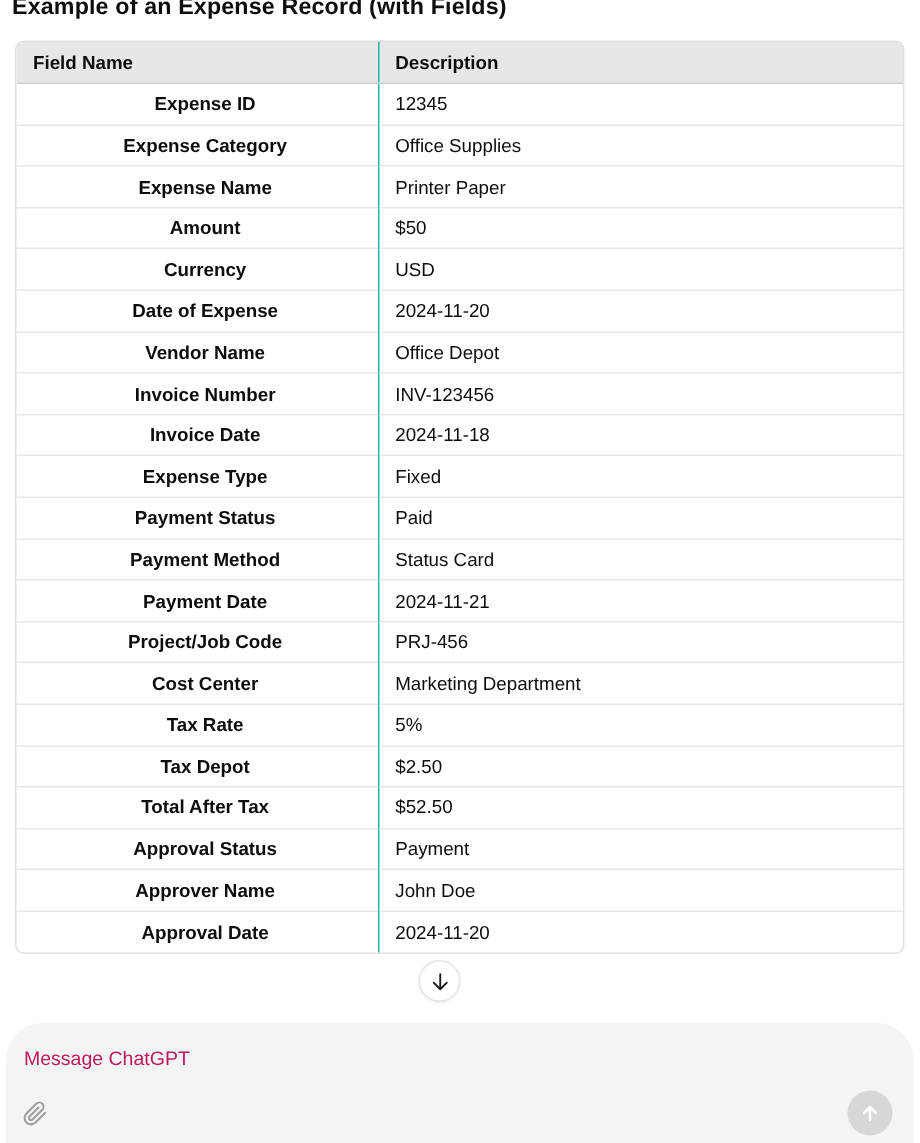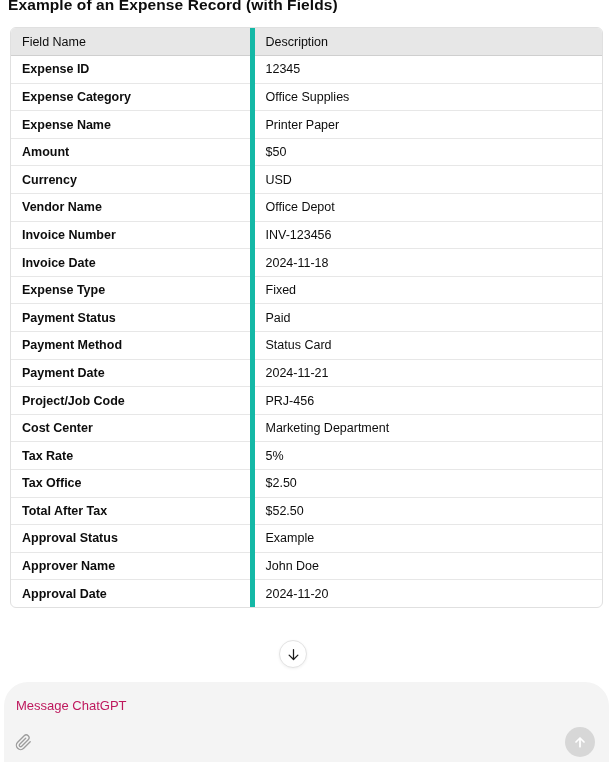--- a/index.html
+++ b/index.html
@@ -35,26 +35,26 @@
     border-collapse: collapse;
     font-size: 12.5px;
   }
   th, td {
     height: 27.6px;
     padding: 0 0 0 11px;
     text-align: left;
     vertical-align: middle;
     white-space: nowrap;
   }
-  th { background: #e7e7e7; font-weight: 400; border-bottom: 1px solid #cfcfcf; }
+  th { background: #e7e7e7; font-weight: 700; border-bottom: 1px solid #cfcfcf; }
   td { border-top: 1px solid #e7e7e7; font-weight: 400; }
   tbody tr:first-child td { border-top: none; }
   col.c1 { width: 241px; }
-  td.field-cell { font-weight: 600; }
-  th + th, td + td { border-left: 5px solid #14b8a6; }
+  td.field-cell { font-weight: 600; text-align: center; }
+  th + th, td + td { border-left: 1px solid #14b8a6; }
 
   .scroll-down-btn {
     position: absolute;
     left: 279px; top: 640px;
     width: 28px; height: 28px;
     border-radius: 50%;
     background: #ffffff;
     border: 1px solid #e3e3e3;
     box-shadow: 0 1px 3px rgba(0,0,0,0.06);
     display: flex; align-items: center; justify-content: center;
@@ -131,20 +131,24 @@
           </tr>
           <tr>
             <td class="field-cell">Amount</td>
             <td>$50</td>
           </tr>
           <tr>
             <td class="field-cell">Currency</td>
             <td>USD</td>
           </tr>
           <tr>
+            <td class="field-cell">Date of Expense</td>
+            <td>2024-11-20</td>
+          </tr>
+          <tr>
             <td class="field-cell">Vendor Name</td>
             <td>Office Depot</td>
           </tr>
           <tr>
             <td class="field-cell">Invoice Number</td>
             <td>INV-123456</td>
           </tr>
           <tr>
             <td class="field-cell">Invoice Date</td>
             <td>2024-11-18</td>
@@ -171,30 +175,30 @@
           </tr>
           <tr>
             <td class="field-cell">Cost Center</td>
             <td>Marketing Department</td>
           </tr>
           <tr>
             <td class="field-cell">Tax Rate</td>
             <td>5%</td>
           </tr>
           <tr>
-            <td class="field-cell">Tax Office</td>
+            <td class="field-cell">Tax Depot</td>
             <td>$2.50</td>
           </tr>
           <tr>
             <td class="field-cell">Total After Tax</td>
             <td>$52.50</td>
           </tr>
           <tr>
             <td class="field-cell">Approval Status</td>
-            <td>Example</td>
+            <td>Payment</td>
           </tr>
           <tr>
             <td class="field-cell">Approver Name</td>
             <td>John Doe</td>
           </tr>
           <tr>
             <td class="field-cell">Approval Date</td>
             <td>2024-11-20</td>
           </tr>
         </tbody>

